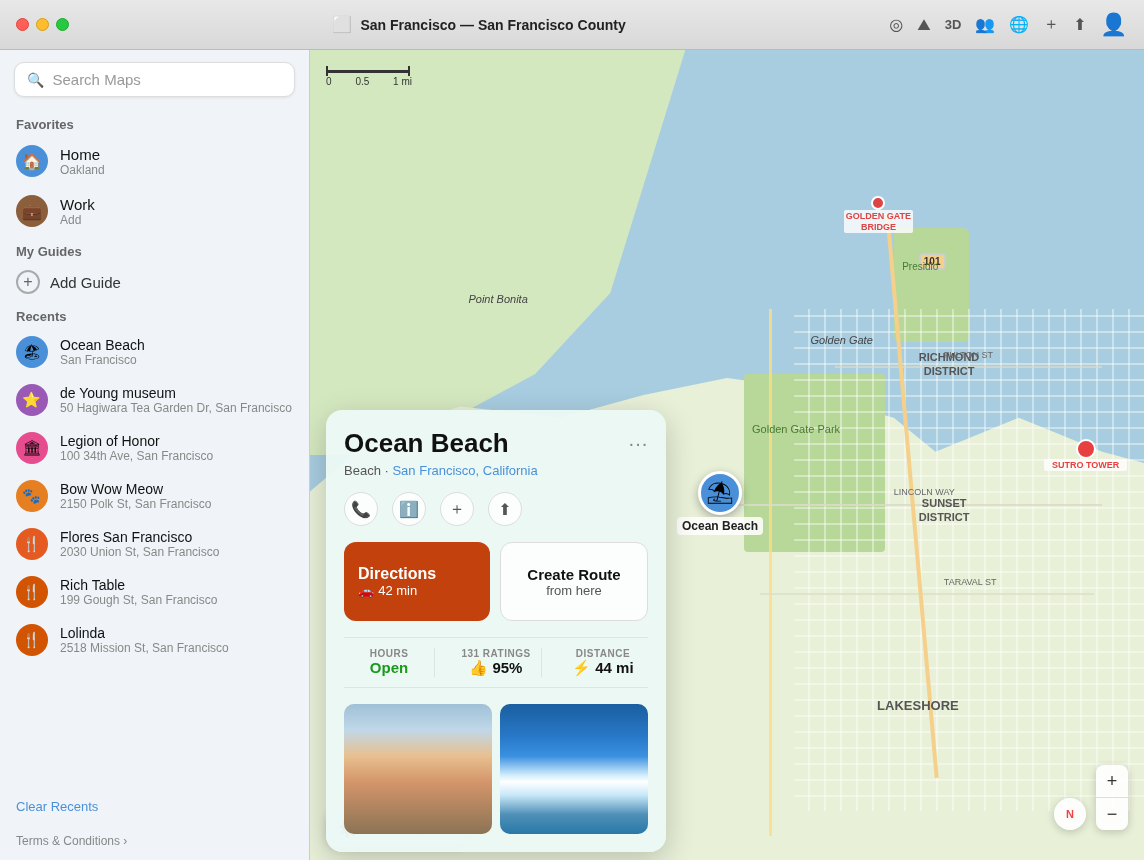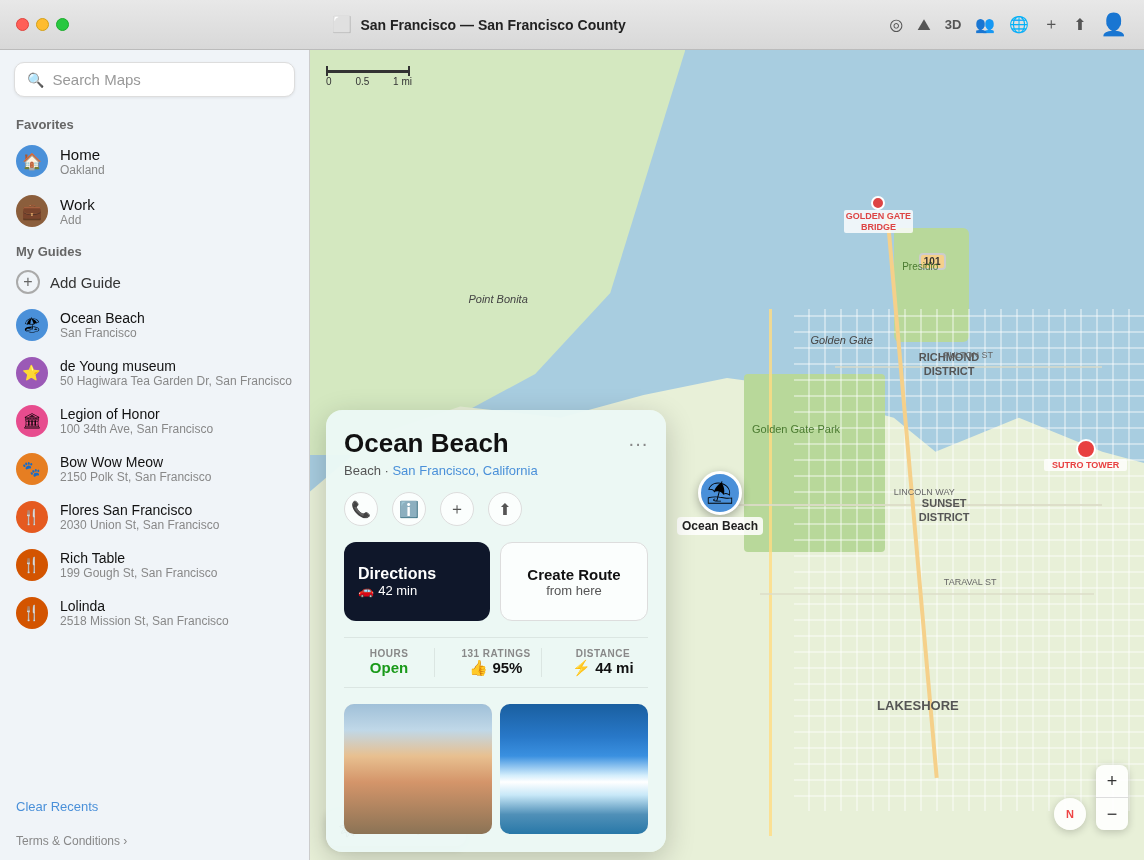--- a/index.html
+++ b/index.html
@@ -255,21 +255,21 @@
     .card-title { font-size: 26px; font-weight: 700; color: #111; }
     .card-more-btn { color: #888; font-size: 20px; cursor: pointer; margin-top: 4px; }
     .card-subtitle { font-size: 13px; color: #555; margin-bottom: 14px; }
     .card-subtitle-link { color: #4a90d9; text-decoration: none; }
     .card-actions { display: flex; gap: 14px; margin-bottom: 16px; }
     .card-action-btn { width: 34px; height: 34px; background: rgba(255,255,255,0.8); border-radius: 50%; border: 1px solid #ddd; display: flex; align-items: center; justify-content: center; cursor: pointer; font-size: 16px; color: #555; }
 
     
     .card-nav-btns { display: flex; gap: 10px; margin-bottom: 16px; }
     .dir-btn {
-      flex: 1; background: #0f172a; border: none; border-radius: 12px;
+      flex: 1; background: #c2410c; border: none; border-radius: 12px;
       padding: 23px 14px; color: #fff; cursor: pointer; text-align: center;
     }
     .dir-btn-title { font-size: 16px; font-weight: 600; display: flex; align-items: center; gap: 6px; }
     .dir-btn-sub { font-size: 13px; display: flex; align-items: center; gap: 4px; }
     .route-btn {
       flex: 1; background: rgba(255,255,255,0.8); border: 1px solid #ddd; border-radius: 12px;
       padding: 10px 14px; cursor: pointer; text-align: center;
     }
     .route-btn-title { font-size: 15px; font-weight: 600; color: #111; }
     .route-btn-sub { font-size: 13px; color: #555; }
@@ -395,20 +395,21 @@
         <div class="fav-text-sub">Add</div>
       </div>
     </div>
 
     <div class="section-header">My Guides</div>
     <div class="guide-item">
       <div class="guide-add-icon">+</div>
       <span class="guide-text">Add Guide</span>
     </div>
 
+    <div class="section-header">Recents</div>
 
     <div class="recent-item">
       <div class="recent-icon ri-blue">🏖</div>
       <div>
         <div class="recent-text-main">Ocean Beach</div>
         <div class="recent-text-sub">San Francisco</div>
       </div>
     </div>
 
     <div class="recent-item">

